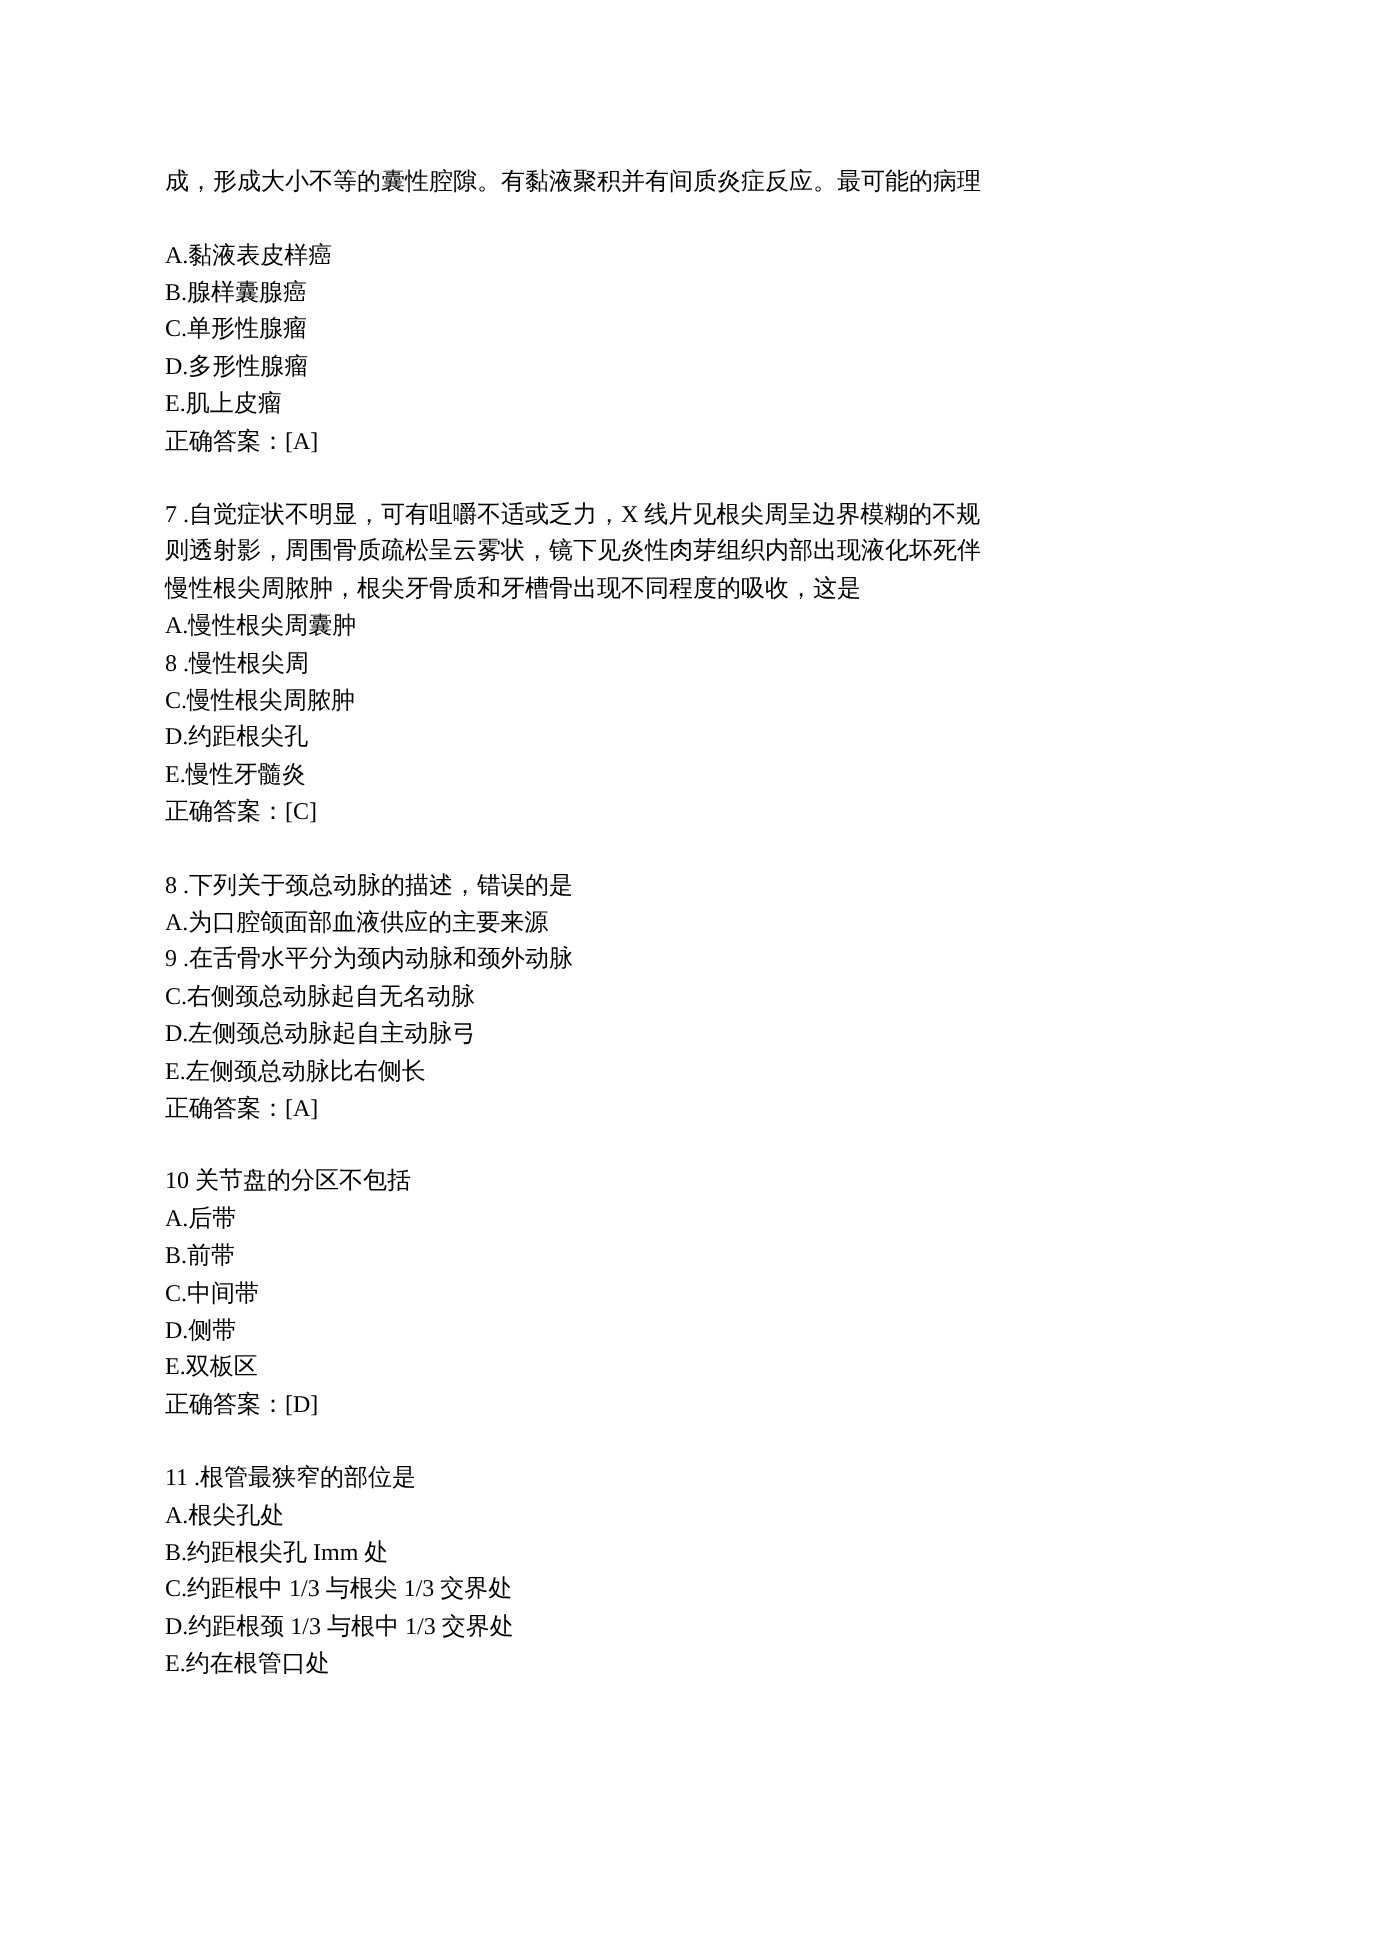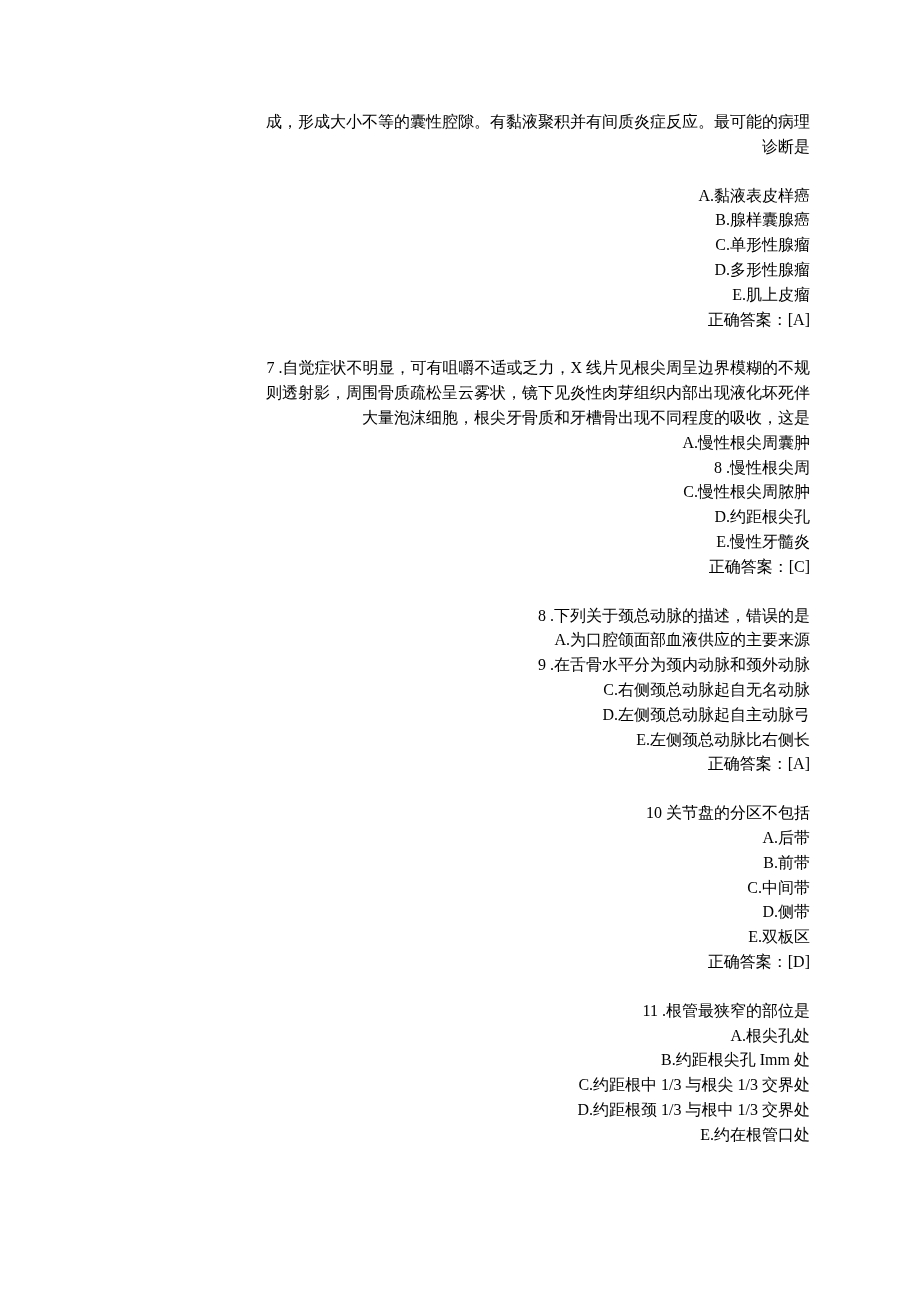--- a/index.html
+++ b/index.html
@@ -9,52 +9,50 @@
     font-family: "SimSun", "宋体", serif;
     font-size: 16px;
     line-height: 1.55;
     color: #000000;
   }
   .page {
     width: 920px;
     min-height: 1301px;
     padding: 110px 110px 0 110px;
     box-sizing: border-box;
-    text-align: right;
   }
   .block {
     margin-bottom: 24px;
   }
   .line {
     white-space: normal;
   }
 </style>
 </head>
 <body>
 
 <div class="page">
 
   <div class="block">
     <div class="line">成，形成大小不等的囊性腔隙。有黏液聚积并有间质炎症反应。最可能的病理</div>
-    <div class="line">诊断是</div>
   </div>
 
   <div class="block">
     <div class="line">A.黏液表皮样癌</div>
     <div class="line">B.腺样囊腺癌</div>
     <div class="line">C.单形性腺瘤</div>
     <div class="line">D.多形性腺瘤</div>
     <div class="line">E.肌上皮瘤</div>
     <div class="line">正确答案：[A]</div>
   </div>
 
   <div class="block">
     <div class="line">7 .自觉症状不明显，可有咀嚼不适或乏力，X 线片见根尖周呈边界模糊的不规</div>
     <div class="line">则透射影，周围骨质疏松呈云雾状，镜下见炎性肉芽组织内部出现液化坏死伴</div>
-    <div class="line">大量泡沫细胞，根尖牙骨质和牙槽骨出现不同程度的吸收，这是</div>
+    <div class="line">慢性根尖周脓肿，根尖牙骨质和牙槽骨出现不同程度的吸收，这是</div>
     <div class="line">A.慢性根尖周囊肿</div>
     <div class="line">8 .慢性根尖周</div>
     <div class="line">C.慢性根尖周脓肿</div>
     <div class="line">D.约距根尖孔</div>
     <div class="line">E.慢性牙髓炎</div>
     <div class="line">正确答案：[C]</div>
   </div>
 
   <div class="block">
     <div class="line">8 .下列关于颈总动脉的描述，错误的是</div>

